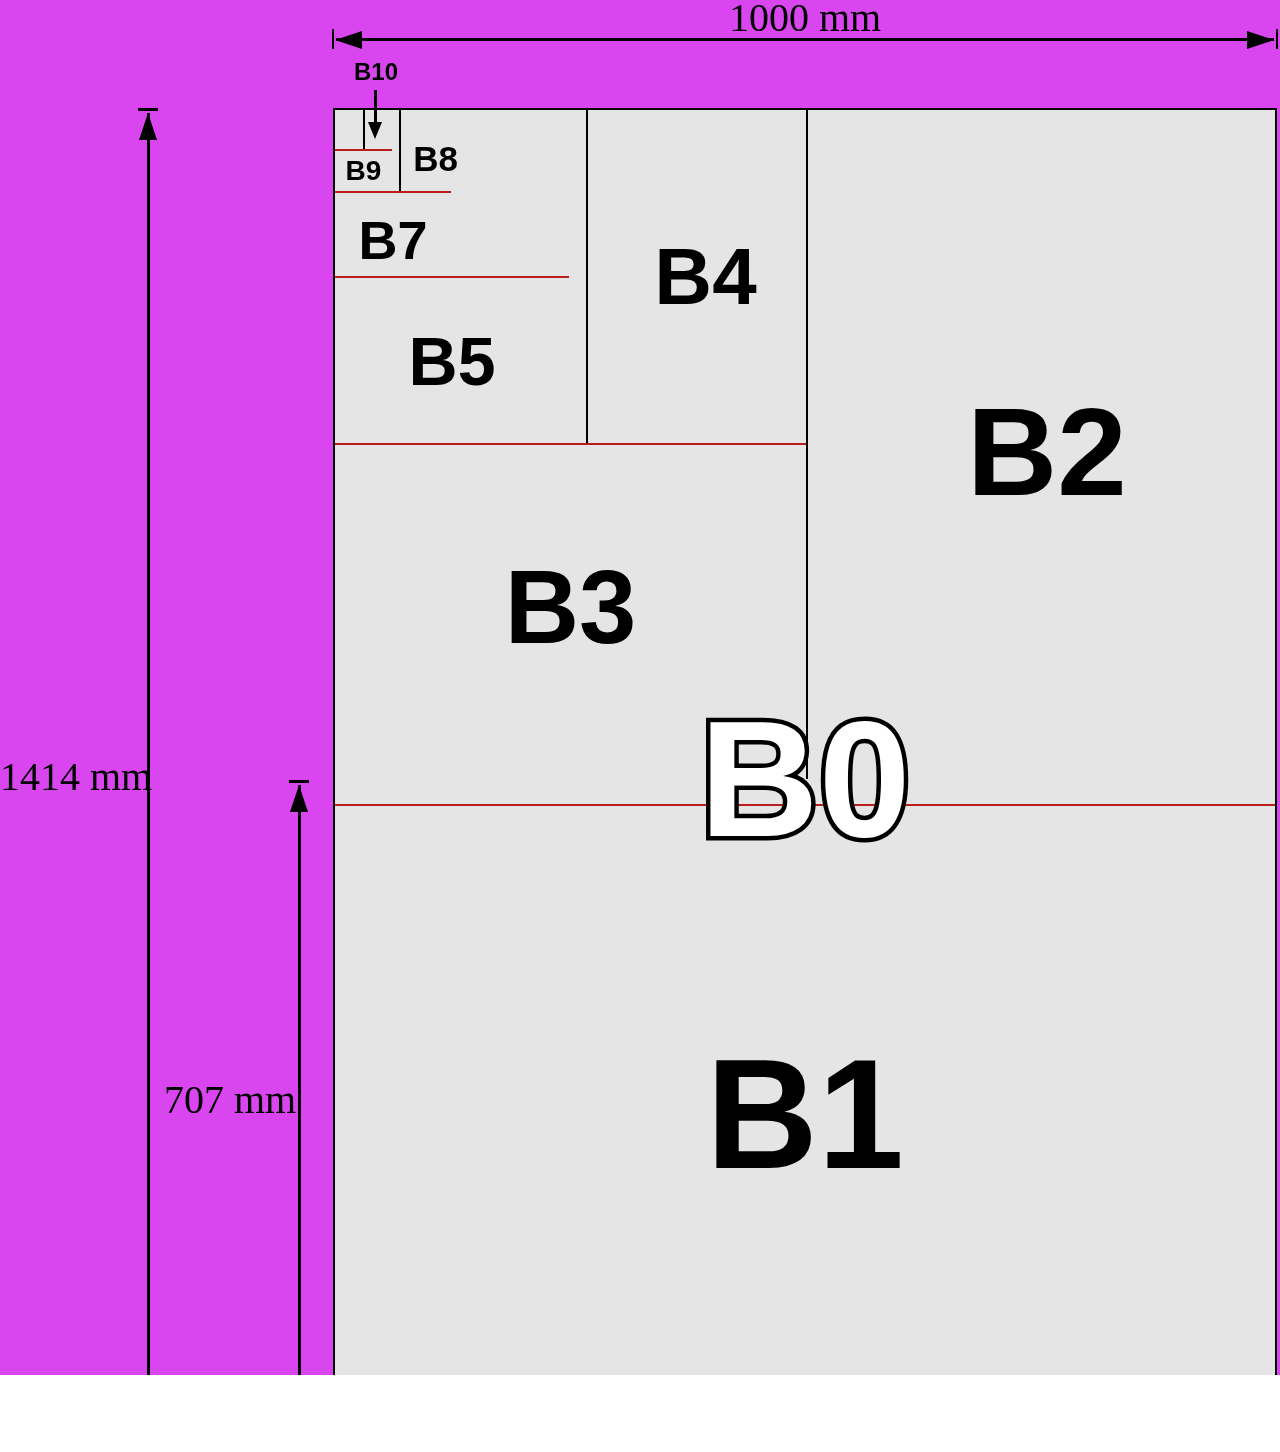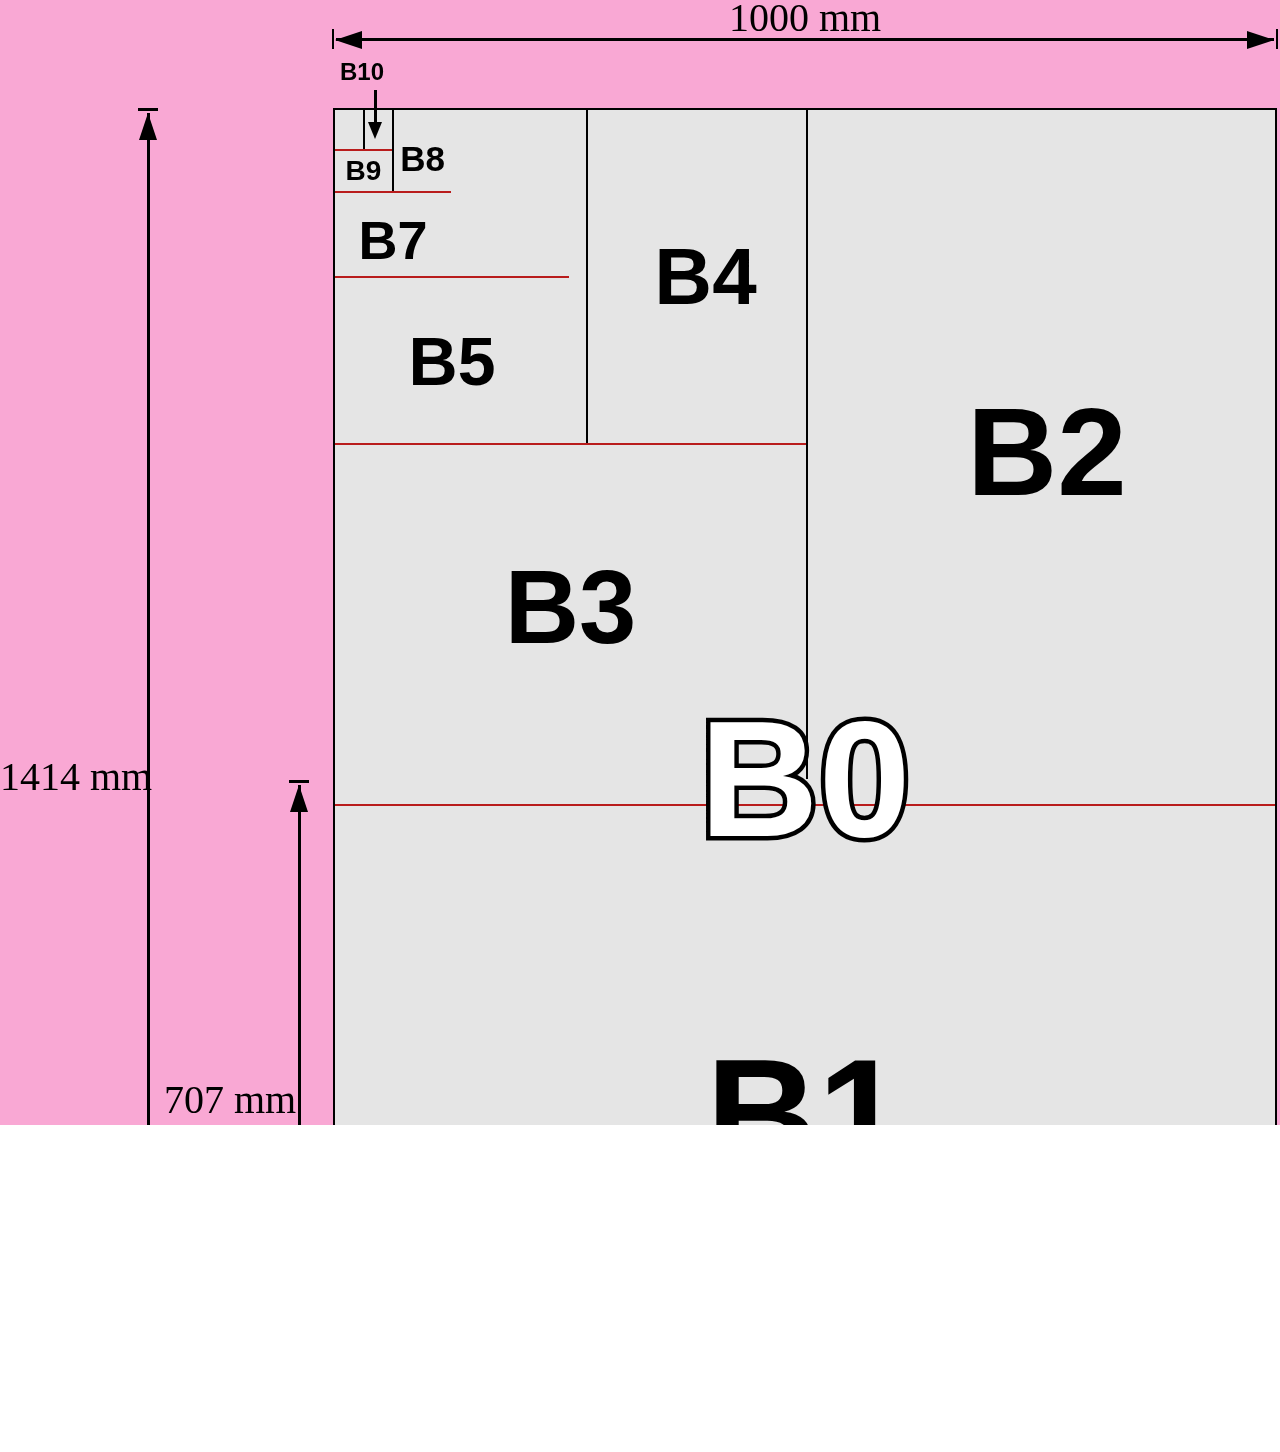--- a/index.html
+++ b/index.html
@@ -1,21 +1,21 @@
 <!DOCTYPE html>
 <html><head>
 <meta charset="utf-8">
 <style>
   * { margin: 0; padding: 0; box-sizing: border-box; }
   html, body { background: #ffffff; }
   #stage {
     position: relative;
     width: 1280px;
-    height: 1125px;
-    background: #f9a8d4;
+    height: 1375px;
+    background: #d946ef;
     overflow: hidden;
     font-family: "Liberation Sans", sans-serif;
   }
 
   
   #sheet {
     position: absolute;
     left: 333px; top: 108px;
     width: 944px; height: 1340px;
     background: #e5e5e5;
@@ -42,21 +42,21 @@
   .b3  { left: 0;   top: 333px; width: 471px; height: 336px; }
   .b3 > span { font-size: 103px; margin-top: -10px; }
   .b4  { left: 251px; top: 0;   width: 237px; height: 333px; }
   .b4 > span { font-size: 80px; }
   .b5  { left: 0;   top: 166px; width: 234px; height: 167px; }
   .b5 > span { font-size: 68px; }
   .b6  { left: 116px; top: 0;   width: 118px; height: 166px; }
   .b6 > span { font-size: 56px; margin-top: 12px; }
   .b7  { left: 0;   top: 81px;  width: 116px; height: 85px; }
   .b7 > span { font-size: 54px; margin-top: 10px; }
-  .b8  { left: 57px; top: 0;    width: 59px;  height: 81px; }
+  .b8  { left: 64px; top: 0;    width: 59px;  height: 81px; justify-content: flex-end; }
   .b8 > span { font-size: 35px; margin-top: 16px; }
   .b9  { left: 0;   top: 39px;  width: 57px;  height: 42px; }
   .b9 > span { font-size: 28px; }
   .b10 { left: 28px; top: 0;    width: 29px;  height: 39px; }
 
   
   #b0-label-svg {
     position: absolute;
     left: 665px; top: 676px;
     width: 280px; height: 206px;
@@ -108,21 +108,21 @@
   #hh-tick-t { left: 289px; top: 780px; width: 20px; height: 3px; }
   #hh-tick-b { left: 289px; top: 1445px; width: 20px; height: 3px; }
   #hh-ah-t { left: 290px; top: 785px;  border-bottom: 27px solid #000; border-left: 9px solid transparent; border-right: 9px solid transparent; }
   #hh-ah-b { left: 290px; top: 1417px; border-top: 27px solid #000;    border-left: 9px solid transparent; border-right: 9px solid transparent; }
 
   
   #b10-label {
     position: absolute;
     left: 340px; top: 60px; width: 72px;
     font-weight: bold; font-size: 24px; line-height: 1;
-    color: #000;
+    text-align: center; color: #000;
     z-index: 7;
   }
   #b10-arrow-line { left: 374px; top: 90px; width: 3px; height: 34px; z-index: 7; }
   #b10-arrow-head { left: 368px; top: 122px; border-top: 17px solid #000; border-left: 7.5px solid transparent; border-right: 7.5px solid transparent; z-index: 7; }
 </style>
 </head>
 <body>
 
 <div id="stage">
 

